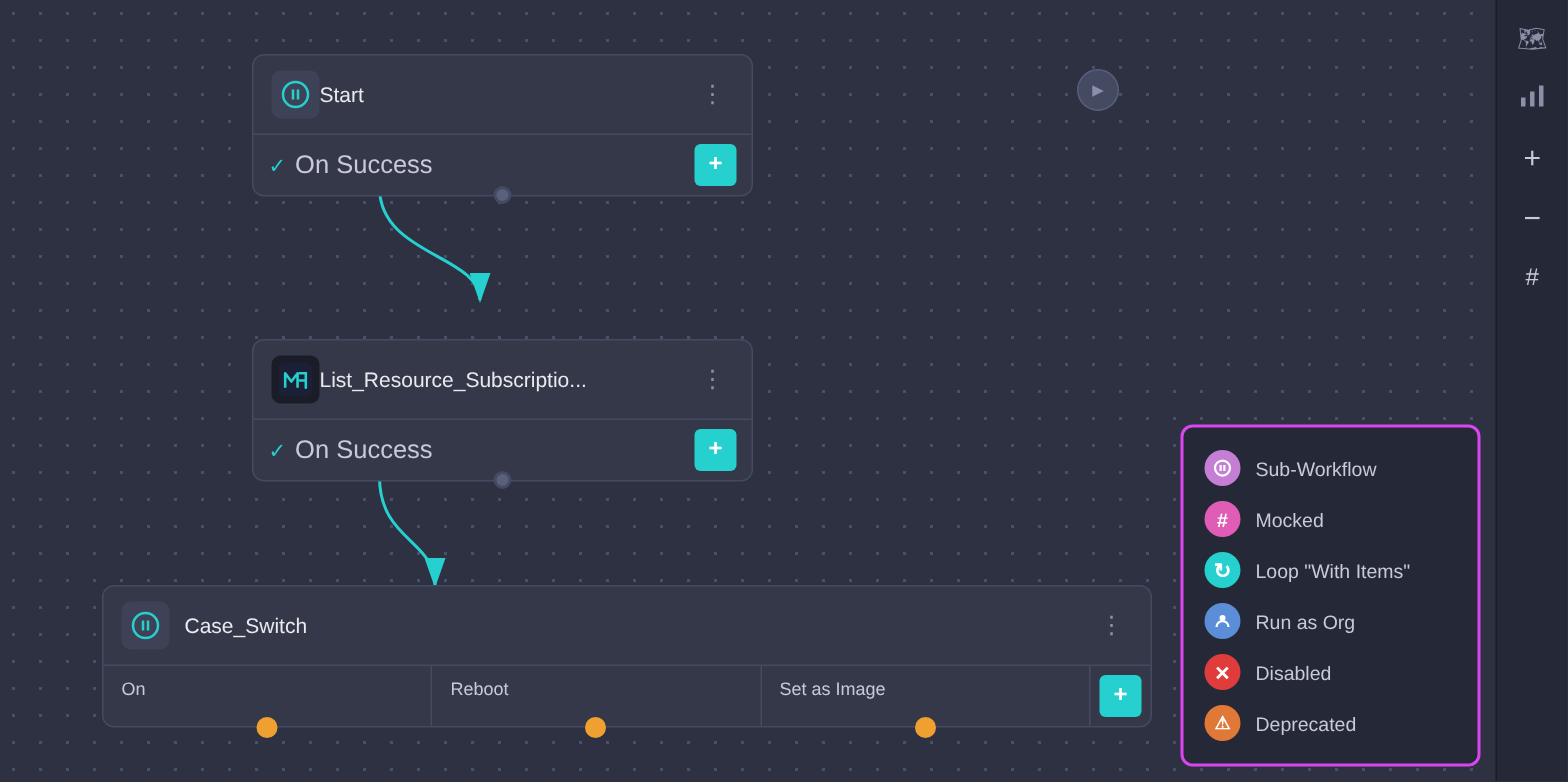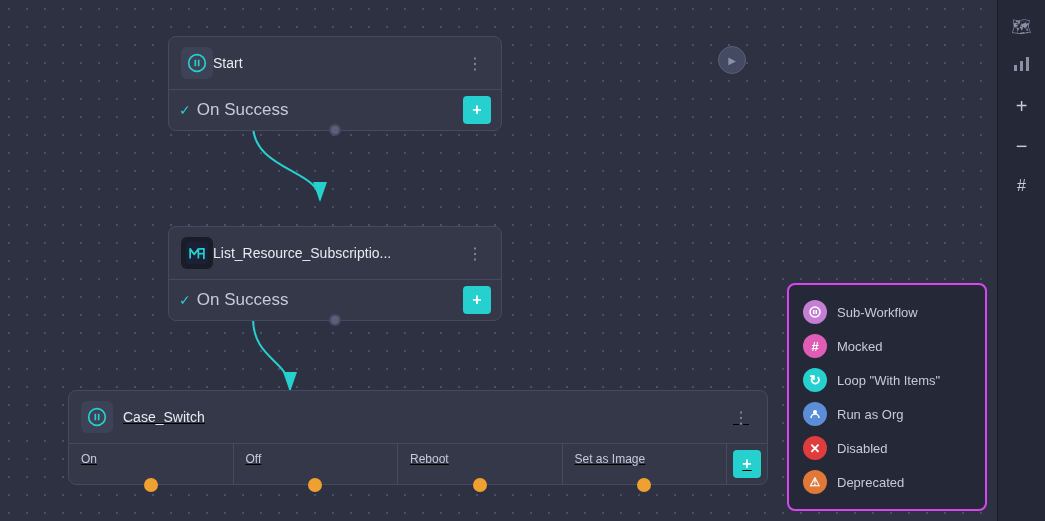--- a/index.html
+++ b/index.html
@@ -185,21 +185,20 @@
       border: 1px solid #5a5f7a;
     }
 
     
     .case-switch-node {
       position: absolute;
       background: #343848;
       border-radius: 8px;
       border: 1px solid #454a63;
       width: 700px;
-      text-decoration: underline;
     }
 
     .case-switch-header {
       display: flex;
       align-items: center;
       padding: 10px 12px;
       gap: 10px;
     }
 
     .case-columns {
@@ -379,24 +378,20 @@
       </div>
       <span class="node-title">Case_Switch</span>
       <button class="node-menu-btn">
         <span>⋮</span>
       </button>
     </div>
     <div class="case-columns">
       <div class="case-col">
         <span>On</span>
         
-        <div class="orange-dot" style="bottom: -8px; left: 50%; transform: translateX(-50%);"></div>
-      </div>
-      <div class="case-col">
-        <span>Off</span>
         <div class="orange-dot" style="bottom: -8px; left: 50%; transform: translateX(-50%);"></div>
       </div>
       <div class="case-col">
         <span>Reboot</span>
         <div class="orange-dot" style="bottom: -8px; left: 50%; transform: translateX(-50%);"></div>
       </div>
       <div class="case-col">
         <span>Set as Image</span>
         <div class="orange-dot" style="bottom: -8px; left: 50%; transform: translateX(-50%);"></div>
       </div>

